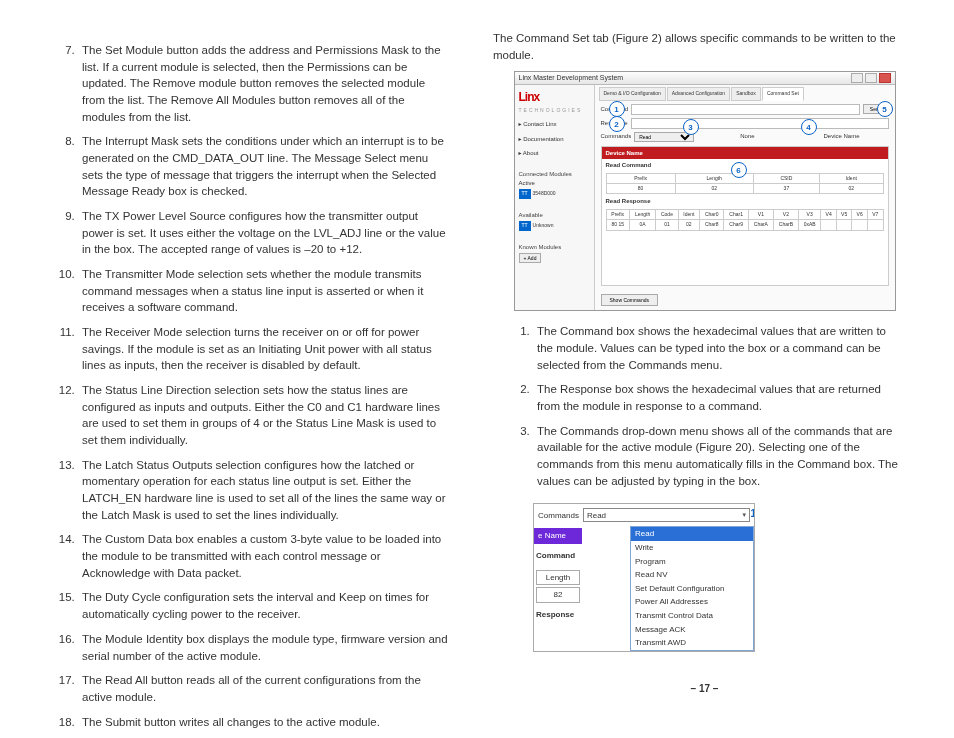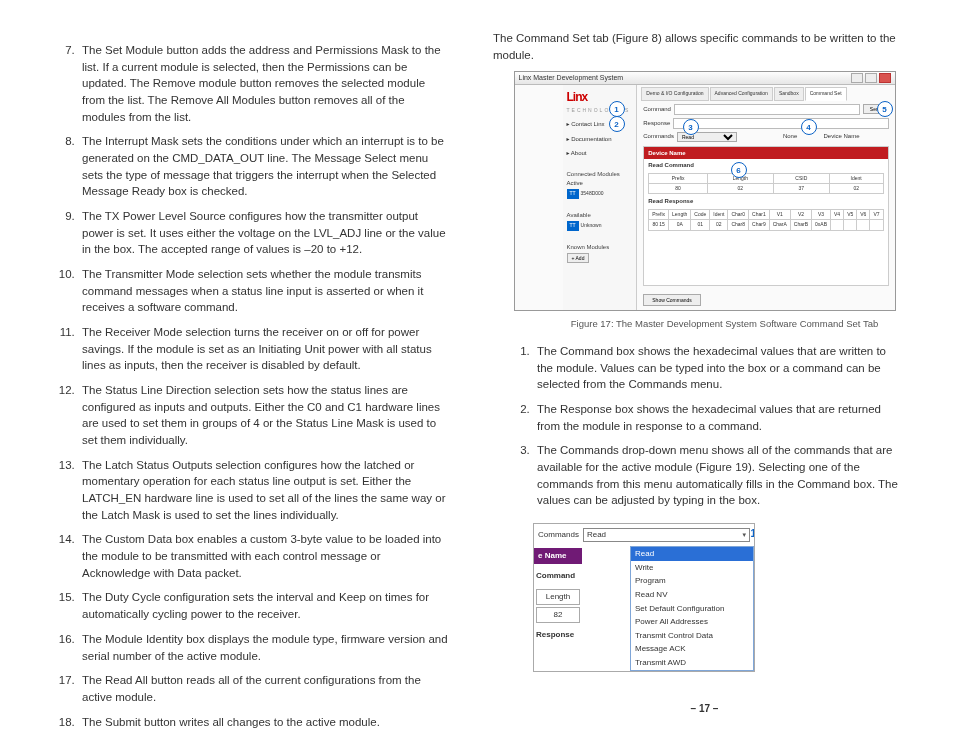--- a/index.html
+++ b/index.html
@@ -61,21 +61,21 @@
   }
   .fig17 .titlebar {
     height: 12px;
     background: linear-gradient(#fdfdfd,#e6e6e6);
     border-bottom:1px solid #bbb;
     display:flex;justify-content:space-between;align-items:center;padding:0 4px;
   }
   .fig17 .titlebar .winbtn {display:flex;gap:2px}
   .fig17 .titlebar .winbtn span{width:10px;height:8px;border:1px solid #aaa;display:inline-block;background:#eee}
   .fig17 .titlebar .winbtn .close{background:#d9534f;border-color:#b33;}
-  .fig17 .body {display:flex;height:225px;padding-left:48px;}
+  .fig17 .body {display:flex;height:225px;}
   .fig17 .sidebar{width:80px;border-right:1px solid #ccc;background:#f7f7f7;padding:4px;box-sizing:border-box;}
   .fig17 .logo{color:#c00;font-weight:bold;font-size:12px;letter-spacing:-1px}
   .fig17 .logo small{display:block;font-size:5px;color:#999;letter-spacing:2px;font-weight:normal}
   .fig17 .sb-item{margin-top:6px;font-size:6px;color:#333;}
   .fig17 .sb-item::before{content:"▸ ";}
   .fig17 .sb-sec{margin-top:12px;font-size:6px;color:#444;}
   .fig17 .sb-tag{display:inline-block;background:#06c;color:#fff;font-size:5px;padding:1px 3px;margin-top:2px;}
   .fig17 .main{flex:1;display:flex;flex-direction:column;}
   .fig17 .tabs{display:flex;gap:1px;padding:2px 4px 0;font-size:5px}
   .fig17 .tabs span{padding:2px 4px;border:1px solid #ccc;background:#eee}
@@ -96,21 +96,21 @@
   .callout{position:absolute;width:14px;height:14px;border:1.5px solid #0a62c6;border-radius:50%;background:#fff;color:#0a62c6;font-size:8px;font-weight:bold;display:flex;align-items:center;justify-content:center;z-index:5}
   
   .fig18{position:relative;border:1px solid #aaa;background:#fff;width:220px;margin:10px 0 4px 40px;font-size:8px;overflow:hidden}
   .fig18 .toprow{display:flex;align-items:center;padding:4px;gap:4px}
   .fig18 .toprow .lbl{font-size:8px;color:#333}
   .fig18 .toprow .sel{flex:1;border:1px solid #888;height:12px;display:flex;align-items:center;justify-content:space-between;padding:0 3px;font-size:8px}
   .fig18 .toprow .sel::after{content:"▾";font-size:7px;color:#555}
   .fig18 .dd{margin-left:48px;border:1px solid #7fa6d8;width:150px;font-size:8px}
   .fig18 .dd div{padding:1px 4px}
   .fig18 .dd .hl{background:#2a6fd6;color:#fff}
-  .fig18 .strip{background:#701a75;color:#fff;font-size:8px;font-weight:bold;padding:2px 4px;margin-top:-1px}
+  .fig18 .strip{background:#6d28d9;color:#fff;font-size:8px;font-weight:normal;padding:2px 4px;margin-top:-1px}
   .fig18 .cell{border:1px solid #aaa;padding:1px 4px;font-size:8px;width:34px;display:inline-block;text-align:center}
   .fig18 .calloutR{position:absolute;top:3px;right:-2px;color:#0a62c6;font-weight:bold;font-size:10px}
 </style>
 </head>
 <body>
 
 <div class="page">
 
   <div class="col">
     <ol class="numlist" start="7">
@@ -125,21 +125,21 @@
       <li>The Duty Cycle configuration sets the interval and Keep on times for automatically cycling power to the receiver.</li>
       <li>The Module Identity box displays the module type, firmware version and serial number of the active module.</li>
       <li>The Read All button reads all of the current configurations from the active module.</li>
       <li>The Submit button writes all changes to the active module.</li>
       <li>The Set Defaults button restores the active module to factory default conditions.</li>
     </ol>
 
   </div>
 
   <div class="col">
-    <p class="intro">The Command Set tab (Figure 8) allows specific commands to be written to the module.</p>
+    <p class="intro">The Command Set tab (Figure 2) allows specific commands to be written to the module.</p>
 
     <div class="figwrap">
       <div class="fig17">
 
         <span class="callout" style="top:29px;left:94px">1</span>
         <span class="callout" style="top:44px;left:94px">2</span>
         <span class="callout" style="top:47px;left:168px">3</span>
         <span class="callout" style="top:47px;left:286px">4</span>
         <span class="callout" style="top:29px;left:362px">5</span>
         <span class="callout" style="top:90px;left:216px">6</span>
@@ -245,27 +245,26 @@
                       <td></td>
                       <td></td>
                 </tr>
               </tbody>
                 </table>
             </div>
             <div class="footer"><button>Show Commands</button></div>
           </div>
         </div>
       </div>
-      <div class="caption" style="text-align:center">Figure 17: The Master Development System Software Command Set Tab</div>
     </div>
 
     <ol class="numlist">
       <li>The Command box shows the hexadecimal values that are written to the module. Values can be typed into the box or a command can be selected from the Commands menu.</li>
       <li>The Response box shows the hexadecimal values that are returned from the module in response to a command.</li>
-      <li>The Commands drop-down menu shows all of the commands that are available for the active module (Figure 19). Selecting one of the commands from this menu automatically fills in the Command box. The values can be adjusted by typing in the box.</li>
+      <li>The Commands drop-down menu shows all of the commands that are available for the active module (Figure 20). Selecting one of the commands from this menu automatically fills in the Command box. The values can be adjusted by typing in the box.</li>
     </ol>
 
     <div class="figwrap" style="margin-top:14px">
       <div class="fig18">
         <span class="calloutR">1</span>
         <div class="toprow">
           <span class="lbl">Commands</span>
           <span class="sel">
               <span>Read</span>
             </span>

